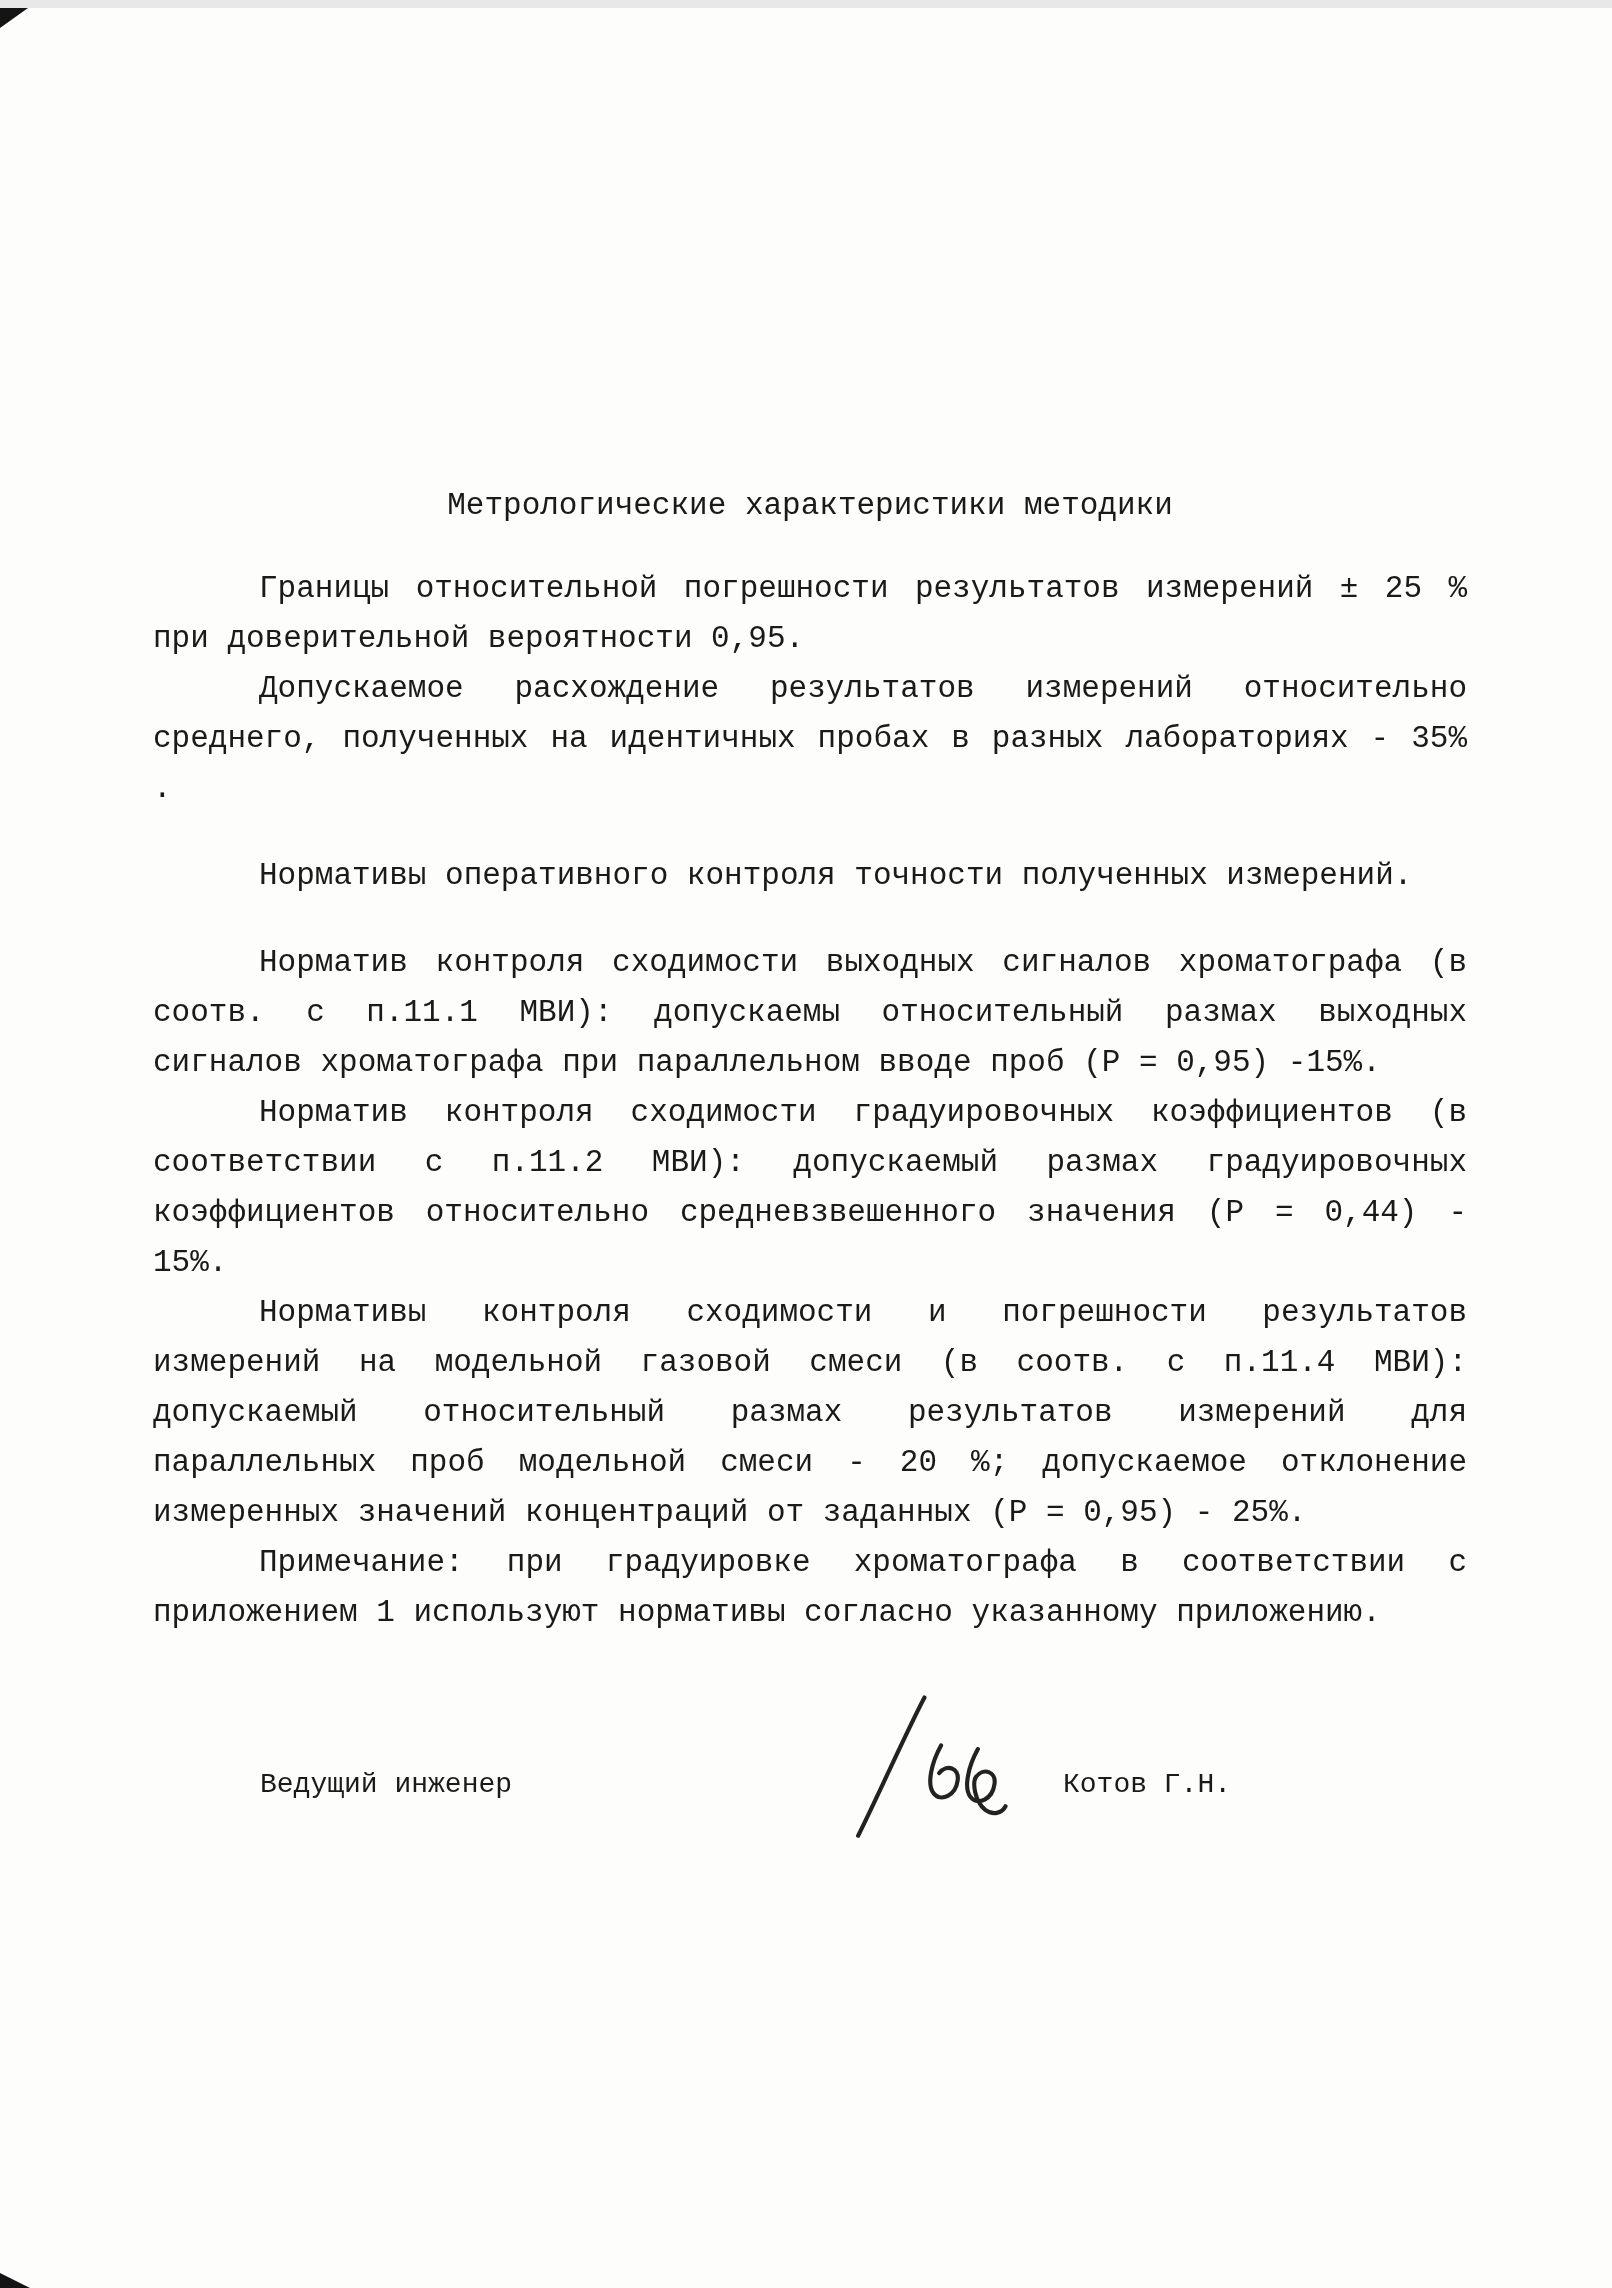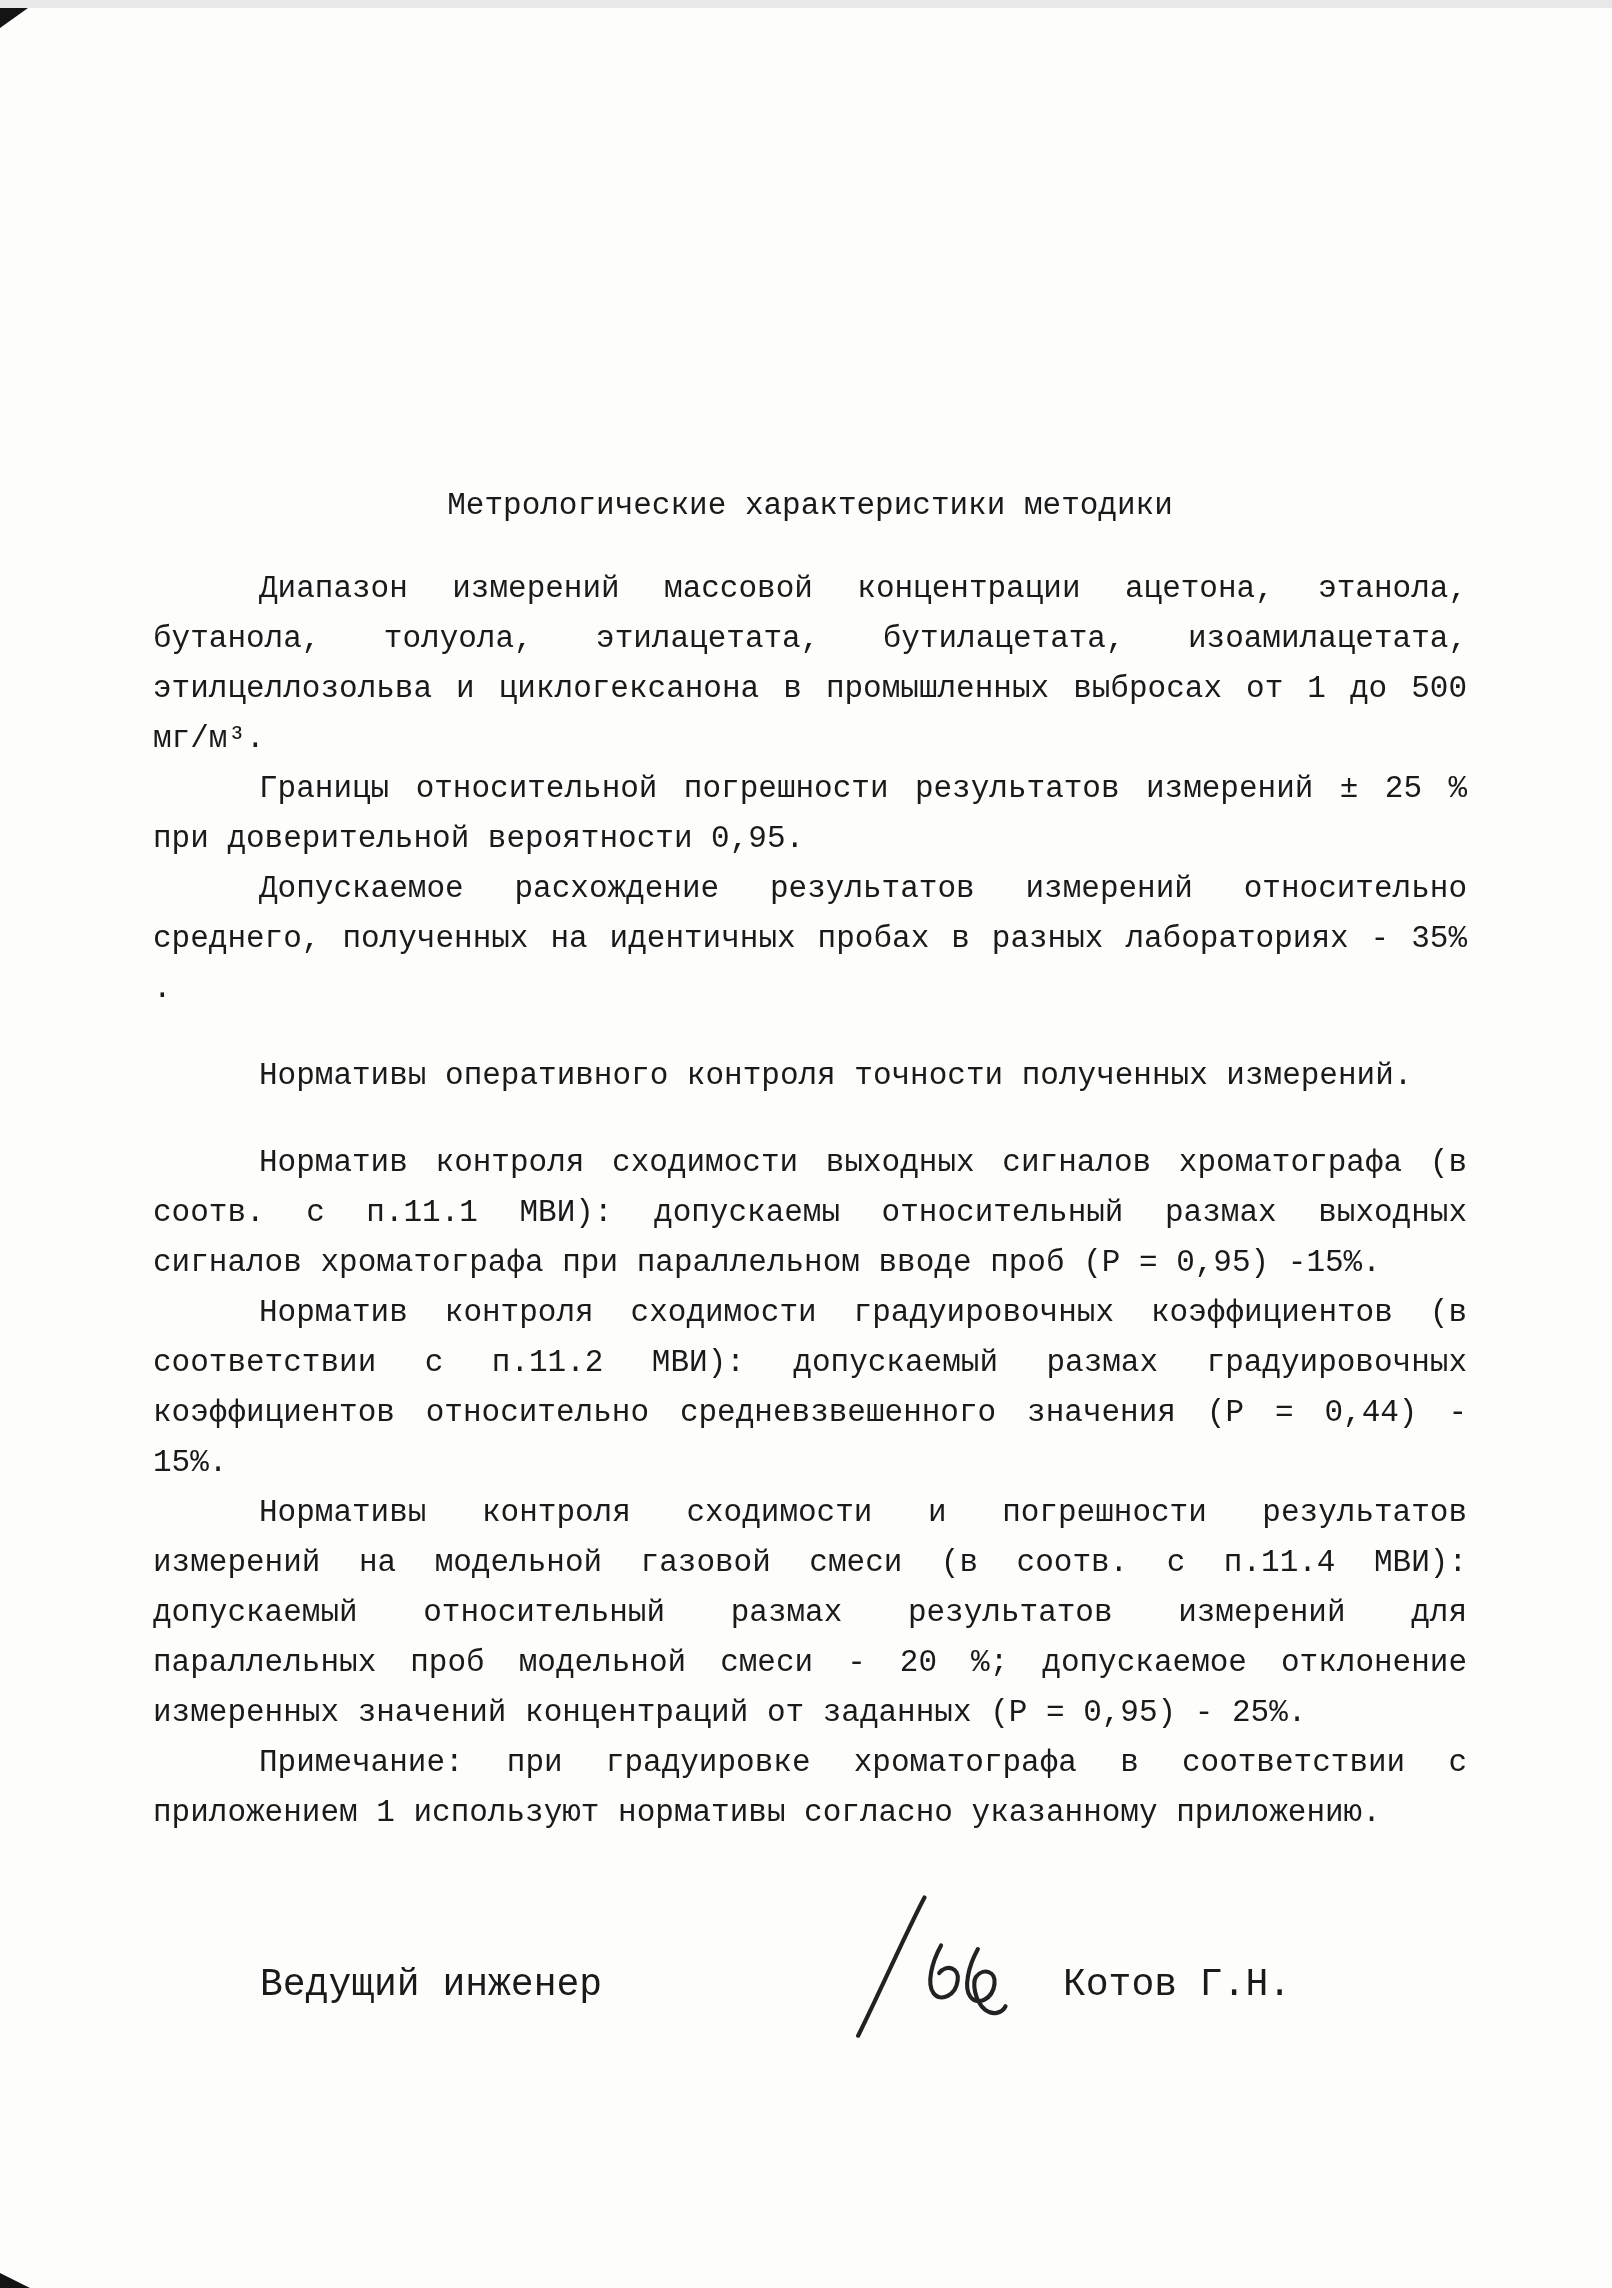--- a/index.html
+++ b/index.html
@@ -53,21 +53,21 @@
     text-align: justify;
     text-indent: 106px;
   }
   .para.space-above {
     margin-top: 37px;
   }
   .signature-row {
     position: relative;
     height: 157px;
     margin-top: 54px;
-    font-size: 38px;
+    font-size: 28px;
     line-height: 50px;
   }
   .sig-role {
     position: absolute;
     left: 107px;
     top: 68px;
     white-space: nowrap;
   }
   .sig-name {
     position: absolute;
@@ -86,21 +86,20 @@
 
 <div class="page">
 
   <div class="artifact-tl"></div>
   <div class="artifact-bl"></div>
 
   <main class="content">
 
     <h1 class="title">Метрологические характеристики методики</h1>
 
-    <p class="para">Диапазон измерений массовой концентрации ацетона, этанола, бутанола, толуола, этилацетата, бутилацетата, изоамилацетата, этилцеллозольва и циклогексанона в промышленных выбросах от 1 до 500 мг/м³.</p>
 
     <p class="para">Границы относительной погрешности результатов измерений ± 25 % при доверительной вероятности 0,95.</p>
 
     <p class="para">Допускаемое расхождение результатов измерений относительно среднего, полученных на идентичных пробах в разных лабораториях - 35% .</p>
 
     <p class="para space-above">Нормативы оперативного контроля точности полученных измерений.</p>
 
     <p class="para space-above">Норматив контроля сходимости выходных сигналов хроматографа (в соотв. с п.11.1 МВИ): допускаемы относительный размах выходных сигналов хроматографа при параллельном вводе проб (Р = 0,95) -15%.</p>
 
     <p class="para">Норматив контроля сходимости градуировочных коэффициентов (в соответствии с п.11.2 МВИ): допускаемый размах градуировочных коэффициентов относительно средневзвешенного значения (Р = 0,44) - 15%.</p>

